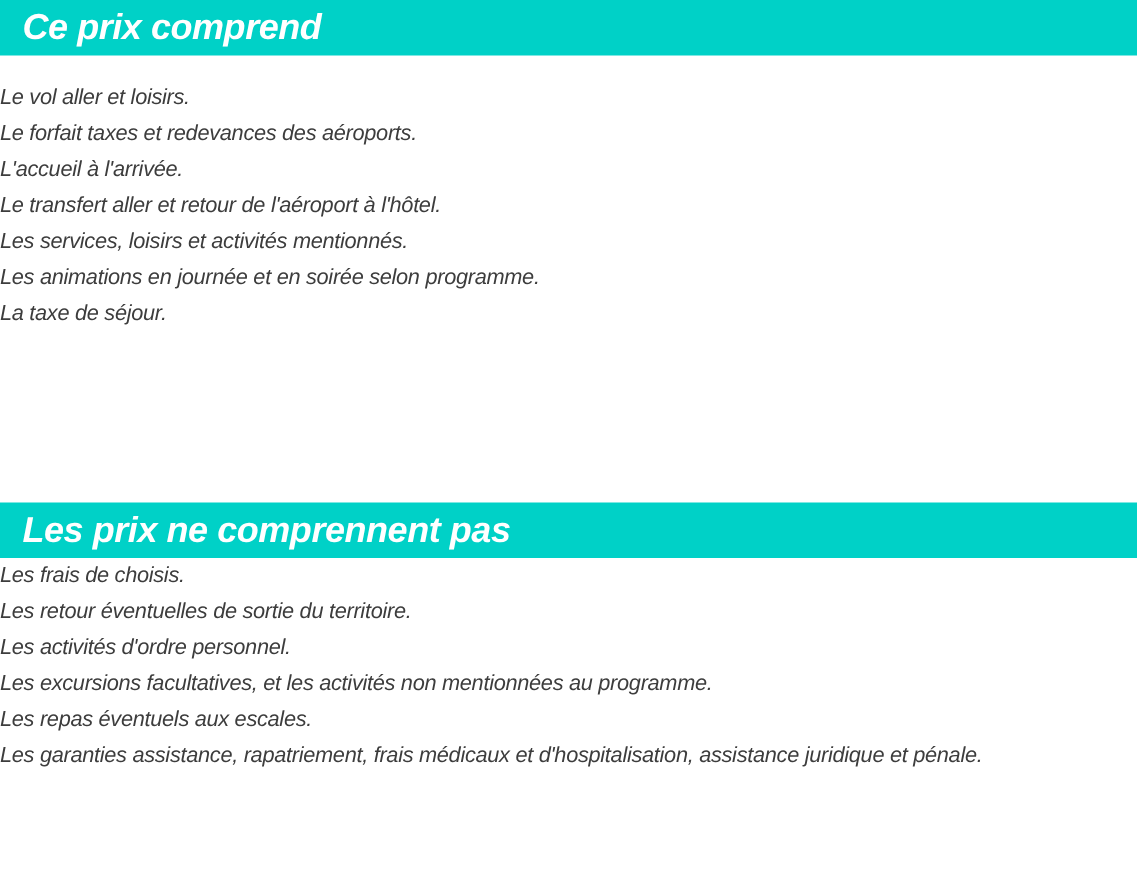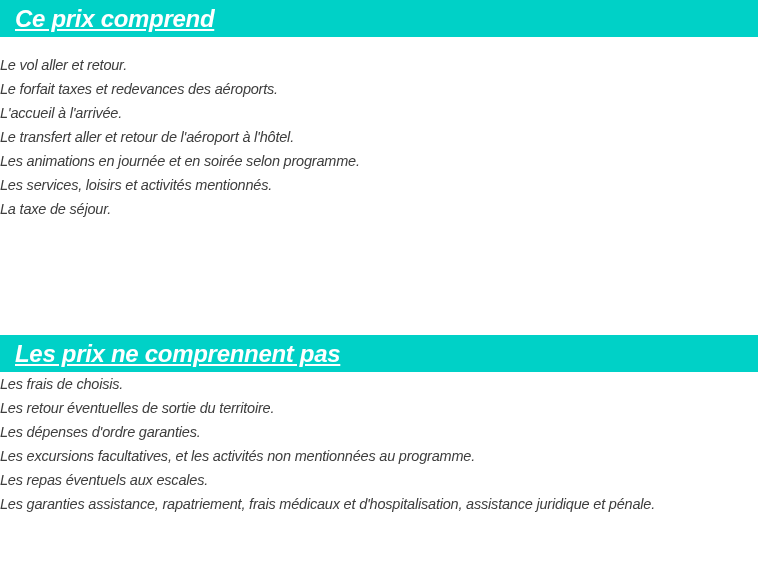--- a/index.html
+++ b/index.html
@@ -1,40 +1,40 @@
 <!DOCTYPE html>
 <html><head>
 <meta charset="utf-8">
 <style>
   html, body { margin:0; padding:0; background:#ffffff; }
   body { width:758px; height:580px; overflow:hidden; position:relative; font-family:"Liberation Sans", sans-serif; }
   .section-header { position:absolute; left:0; width:758px; height:37px; background:#00d1c7; }
-  .section-header h2 { margin:0; padding:0 0 0 15px; font-size:24px; line-height:37px; font-style:italic; font-weight:bold; color:#ffffff; letter-spacing:-0.3px;text-decoration:underline; }
+  .section-header h2 { margin:0; padding:0 0 0 15px; font-size:24px; line-height:37px; font-style:italic; font-weight:bold; color:#ffffff; letter-spacing:-0.3px; }
   .list { position:absolute; left:0; margin:0; padding:0; list-style:none; }
   .list li { font-size:14.5px; line-height:24px; height:24px; font-style:italic; color:#3d3d3d; white-space:nowrap; letter-spacing:-0.2px; }
 </style>
 </head>
 <body>
 
 <div class="section-header" style="top:0;">
   <h2>Ce prix comprend</h2>
 </div>
 <ul class="list" style="top:53px;">
-  <li>Le vol aller et retour.</li>
+  <li>Le vol aller et loisirs.</li>
   <li>Le forfait taxes et redevances des aéroports.</li>
   <li>L'accueil à l'arrivée.</li>
   <li>Le transfert aller et retour de l'aéroport à l'hôtel.</li>
+  <li>Les services, loisirs et activités mentionnés.</li>
   <li>Les animations en journée et en soirée selon programme.</li>
-  <li>Les services, loisirs et activités mentionnés.</li>
   <li>La taxe de séjour.</li>
 </ul>
 
 <div class="section-header" style="top:335px;">
   <h2>Les prix ne comprennent pas</h2>
 </div>
 <ul class="list" style="top:372px;">
   <li>Les frais de choisis.</li>
   <li>Les retour éventuelles de sortie du territoire.</li>
-  <li>Les dépenses d'ordre garanties.</li>
+  <li>Les activités d'ordre personnel.</li>
   <li>Les excursions facultatives, et les activités non mentionnées au programme.</li>
   <li>Les repas éventuels aux escales.</li>
   <li>Les garanties assistance, rapatriement, frais médicaux et d'hospitalisation, assistance juridique et pénale.</li>
 </ul>
 
 </body></html>

